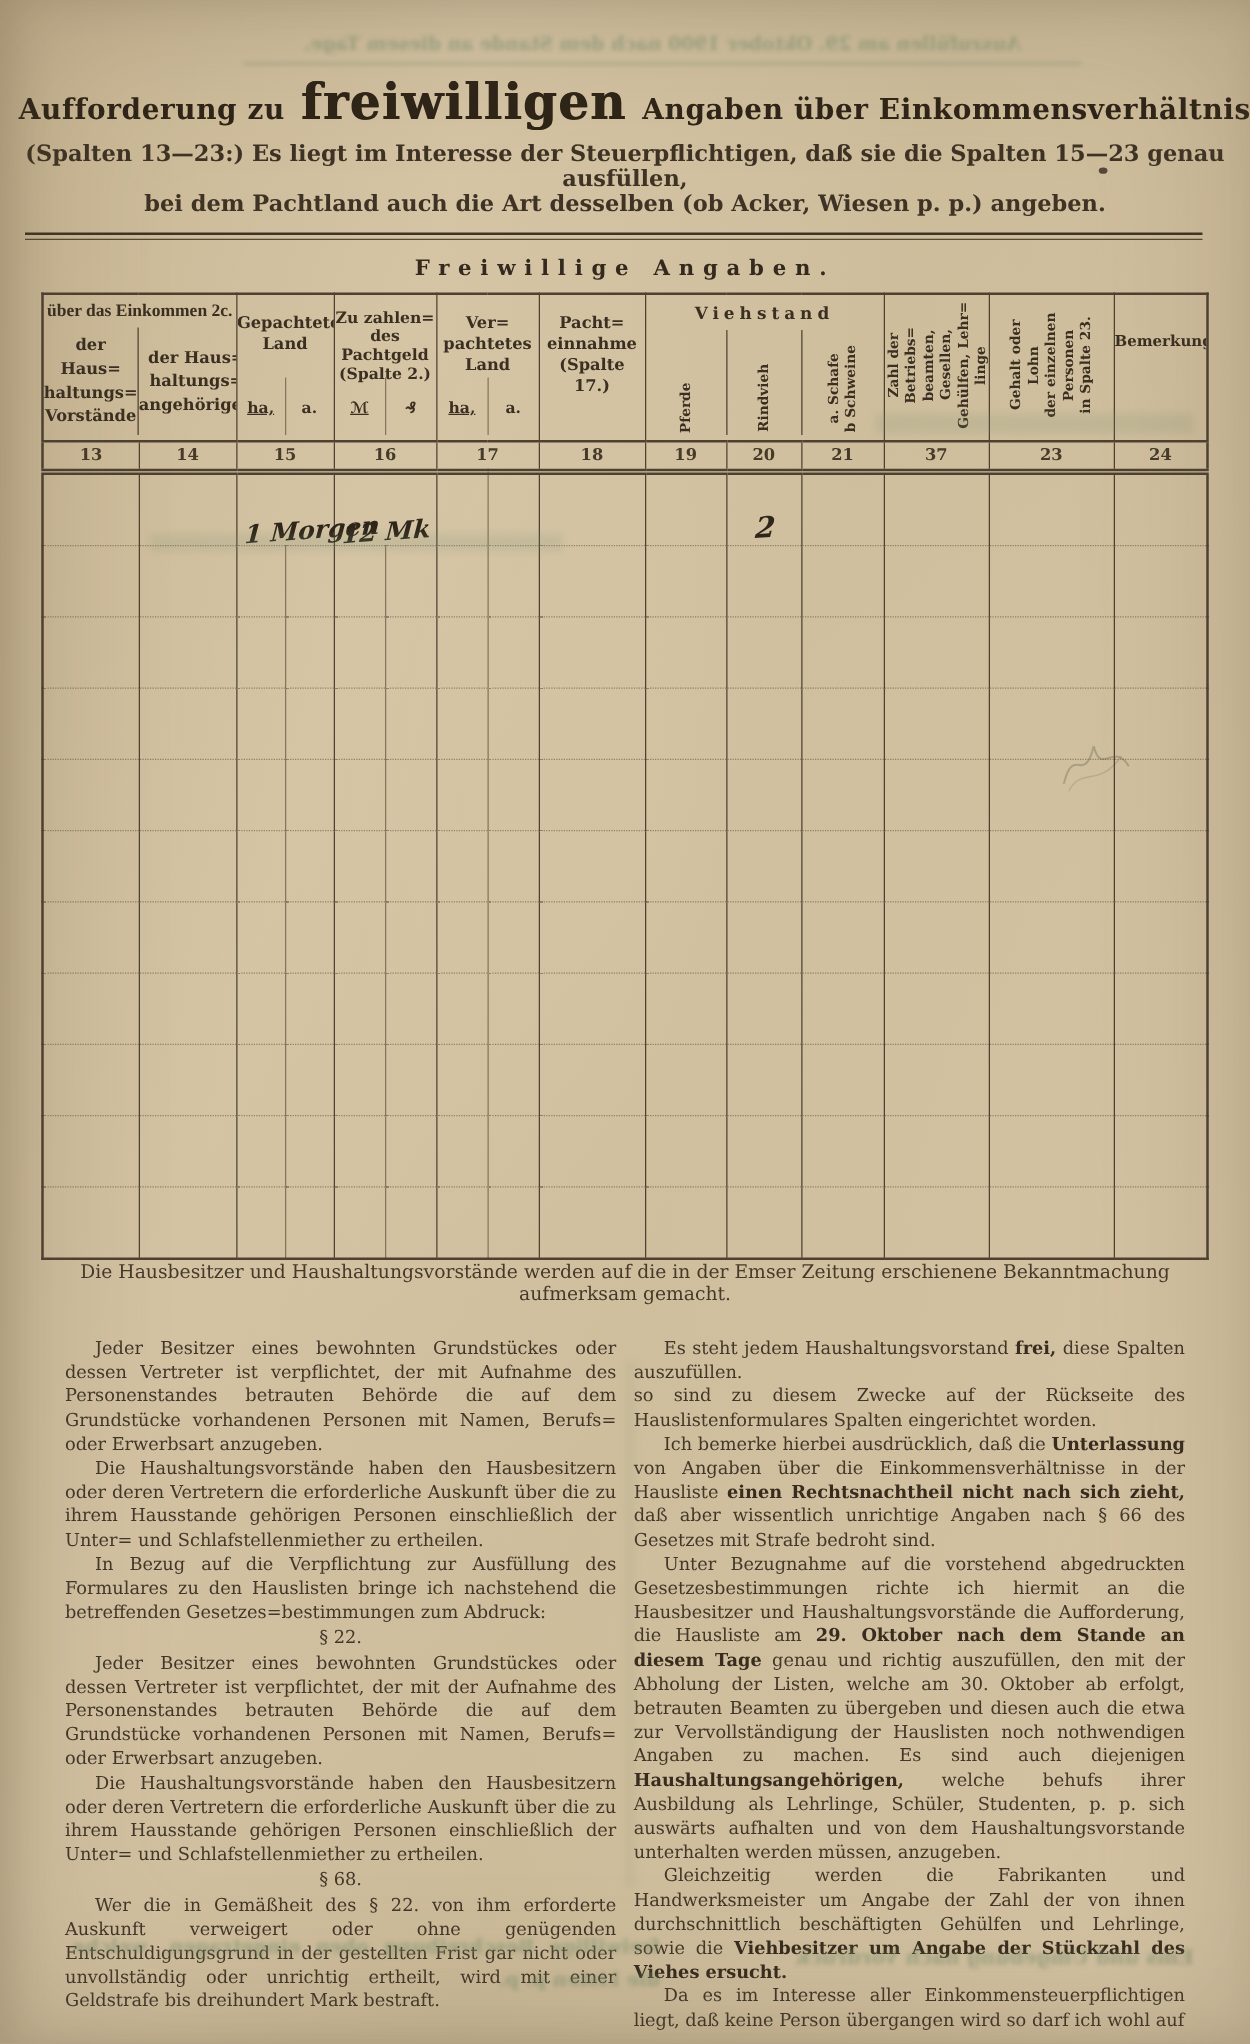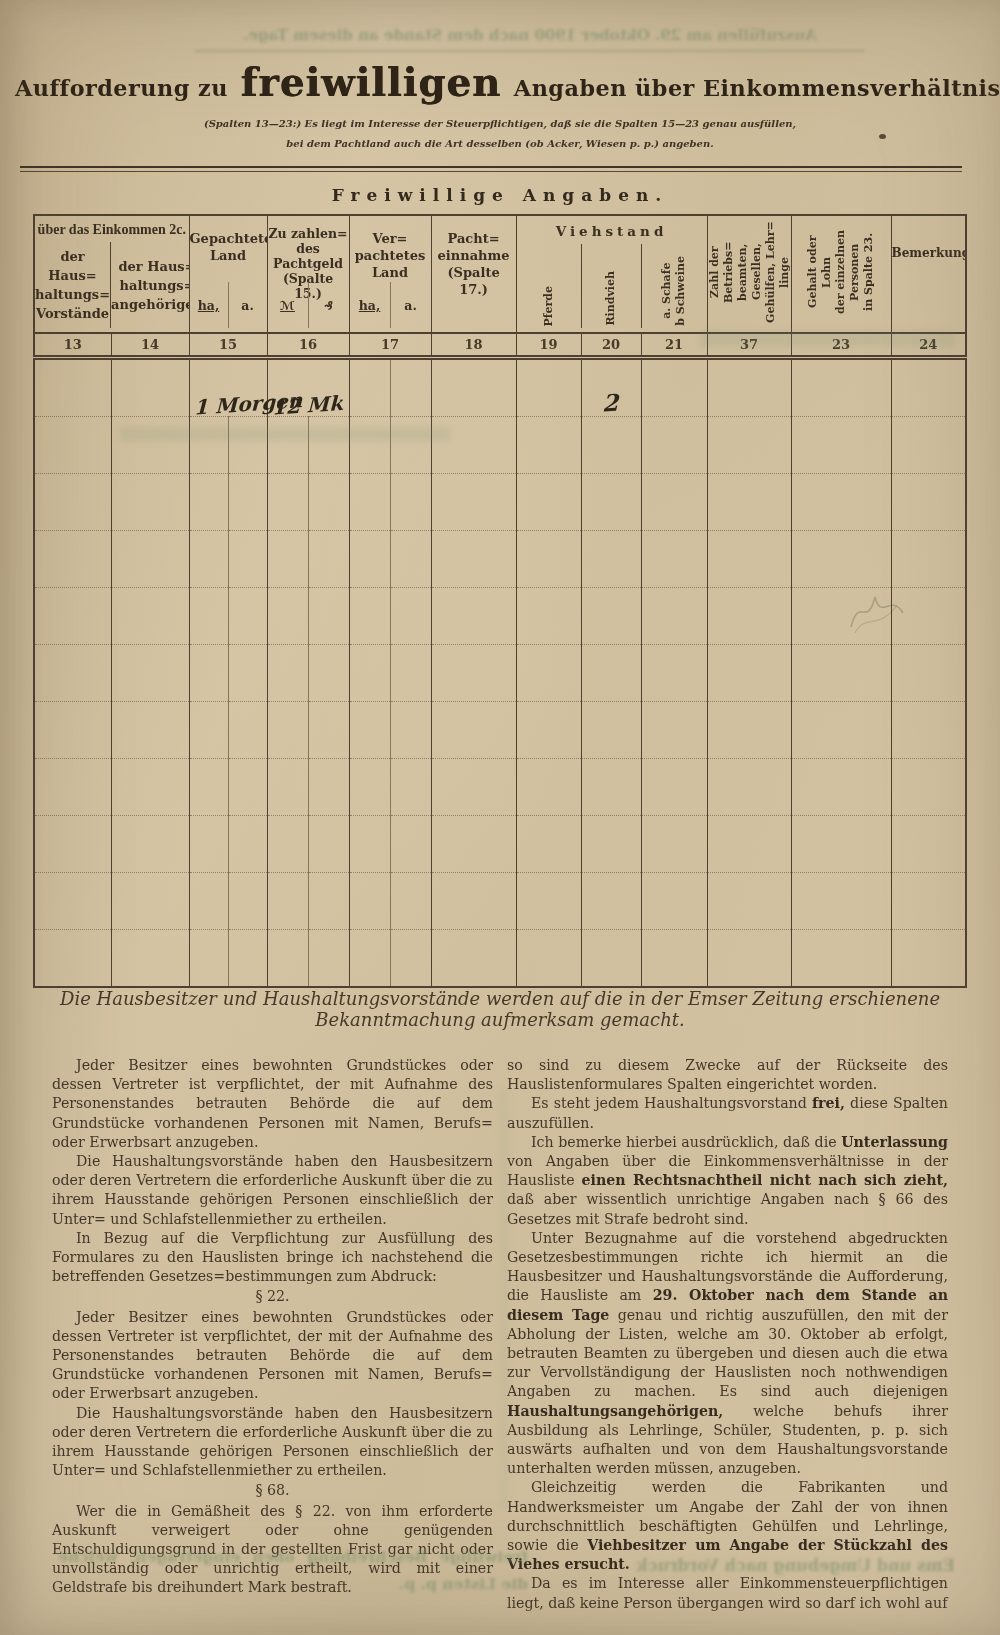--- a/index.html
+++ b/index.html
@@ -47,21 +47,21 @@
   .handdot{position:absolute;top:134px;left:879px;width:7px;height:5px;border-radius:50%;
     background:#40342a;opacity:.85;}
   .scribble{position:absolute;top:583px;left:845px;opacity:.5;}
 
   
   .doc-header{padding-top:58px;text-align:center;}
   .title{transform:scaleX(.97);transform-origin:center;white-space:nowrap;color:#2e2417;}
   .t-pre,.t-suf{font-size:23px;font-weight:bold;letter-spacing:.5px;}
   .t-big{font-size:40px;font-weight:bold;letter-spacing:1px;margin:0 8px;
     text-shadow:.6px 0 0 #2e2417;}
-  .subtitle{margin-top:9px;font-size:10px;font-weight:bold;color:#3e3325;line-height:20px;font-style:italic;}
+  .subtitle{margin-top:9px;font-size:18px;font-weight:bold;color:#3e3325;line-height:20px;}
   .rule{height:3px;margin:12px 38px 0 20px;
     border-top:2px solid #3f3426;border-bottom:1px solid rgba(63,52,38,.85);}
   .table-title{margin-top:13px;text-align:center;font-size:17px;font-weight:bold;
     letter-spacing:7px;color:#33291c;}
 
   
   table.form-table{
     width:932px;margin:9px 0 0 33px;
     border-collapse:collapse;table-layout:fixed;
     border:2px solid var(--line);
@@ -99,21 +99,21 @@
   tr.body td{height:56px;border-bottom:1px dotted rgba(92,77,57,.55);vertical-align:bottom;}
   tr.body.last td{border-bottom:none;}
   .hand{font-style:italic;font-weight:bold;color:#2f261b;
     transform:rotate(-4deg) skewX(-8deg);transform-origin:left bottom;
     margin-bottom:-4px;padding-left:5px;font-size:20px;white-space:nowrap;}
   .hand-20{text-align:center;font-size:23px;padding-left:0;margin-bottom:-2px;}
 
   
   .beachtung{margin:42px 0 5px 0;text-align:center;font-size:17px;font-weight:bold;
     letter-spacing:1px;color:#33291c;}
-  .notice-line{margin:0 30px;text-align:center;font-size:18px;color:var(--ink-soft);font-style:italic;}
+  .notice-line{margin:0 30px;text-align:center;font-size:15px;color:var(--ink-soft);}
   .cols{display:flex;gap:14px;margin:26px 52px 0 52px;}
   .col{flex:1;min-width:0;}
   .para{margin:0;text-align:justify;text-indent:24px;font-size:14.2px;line-height:19.2px;
     color:#42372a;}
   .para.noind{text-indent:0;}
   .para.pcenter{text-align:center;text-indent:0;margin:1px 0;}
   .b{font-weight:bold;color:#372c1f;}
 </style>
 </head>
 <body>
@@ -174,21 +174,21 @@
 Land</div>
           <div class="units">
             <span>ha,</span>
             <span>a.</span>
           </div>
         </th>
         <th colspan="2" class="bl">
           <div class="h-label small pre">Zu zahlen=
 des
 Pachtgeld
-(Spalte 15.)</div>
+(Spalte 2.)</div>
           <div class="units">
             <span class="unit-sym">ℳ</span>
             <span class="unit-sym">₰</span>
           </div>
         </th>
         <th colspan="2" class="bl">
           <div class="h-label pre">Ver=
 pachtetes
 Land</div>
           <div class="units">
@@ -450,22 +450,22 @@
         <p class="para"><span>Die Haushaltungsvorstände haben den Hausbesitzern oder deren Vertretern die erforderliche Auskunft über die zu ihrem Hausstande gehörigen Personen einschließlich der Unter= und Schlafstellenmiether zu ertheilen.</span></p>
         <p class="para"><span>In Bezug auf die Verpflichtung zur Ausfüllung des Formulares zu den Hauslisten bringe ich nachstehend die betreffenden Gesetzes=bestimmungen zum Abdruck:</span></p>
         <p class="para pcenter"><span>§ 22.</span></p>
         <p class="para"><span>Jeder Besitzer eines bewohnten Grundstückes oder dessen Vertreter ist verpflichtet, der mit der Aufnahme des Personenstandes betrauten Behörde die auf dem Grundstücke vorhandenen Personen mit Namen, Berufs= oder Erwerbsart anzugeben.</span></p>
         <p class="para"><span>Die Haushaltungsvorstände haben den Hausbesitzern oder deren Vertretern die erforderliche Auskunft über die zu ihrem Hausstande gehörigen Personen einschließlich der Unter= und Schlafstellenmiether zu ertheilen.</span></p>
         <p class="para pcenter"><span>§ 68.</span></p>
         <p class="para"><span>Wer die in Gemäßheit des § 22. von ihm erforderte Auskunft verweigert oder ohne genügenden Entschuldigungsgrund in der gestellten Frist gar nicht oder unvollständig oder unrichtig ertheilt, wird mit einer Geldstrafe bis dreihundert Mark bestraft.</span></p>
       </div>
     <div class="col">
       <div id="colRightParas">
+          <p class="para"><span>Es steht jedem Haushaltungsvorstand </span><span class="b">frei,</span><span> diese Spalten auszufüllen.</span></p>
           <p class="para noind"><span>so sind zu diesem Zwecke auf der Rückseite des Hauslistenformulares Spalten eingerichtet worden.</span></p>
-          <p class="para"><span>Es steht jedem Haushaltungsvorstand </span><span class="b">frei,</span><span> diese Spalten auszufüllen.</span></p>
           <p class="para"><span>Ich bemerke hierbei ausdrücklich, daß die </span><span class="b">Unterlassung</span><span> von Angaben über die Einkommensverhältnisse in der Hausliste </span><span class="b">einen Rechtsnachtheil nicht nach sich zieht,</span><span> daß aber wissentlich unrichtige Angaben nach § 66 des Gesetzes mit Strafe bedroht sind.</span></p>
           <p class="para"><span>Unter Bezugnahme auf die vorstehend abgedruckten Gesetzesbestimmungen richte ich hiermit an die Hausbesitzer und Haushaltungsvorstände die Aufforderung, die Hausliste am </span><span class="b">29. Oktober nach dem Stande an diesem Tage</span><span> genau und richtig auszufüllen, den mit der Abholung der Listen, welche am 30. Oktober ab erfolgt, betrauten Beamten zu übergeben und diesen auch die etwa zur Vervollständigung der Hauslisten noch nothwendigen Angaben zu machen. Es sind auch diejenigen </span><span class="b">Haushaltungsangehörigen,</span><span> welche behufs ihrer Ausbildung als Lehrlinge, Schüler, Studenten, p. p. sich auswärts aufhalten und von dem Haushaltungsvorstande unterhalten werden müssen, anzugeben.</span></p>
           <p class="para"><span>Gleichzeitig werden die Fabrikanten und Handwerksmeister um Angabe der Zahl der von ihnen durchschnittlich beschäftigten Gehülfen und Lehrlinge, sowie die </span><span class="b">Viehbesitzer um Angabe der Stückzahl des Viehes ersucht.</span></p>
           <p class="para"><span>Da es im Interesse aller Einkommensteuerpflichtigen liegt, daß keine Person übergangen wird so darf ich wohl auf </span></p>
         </div>
 
     </div>
   </div>
 
   <svg class="scribble" width="70" height="55">

